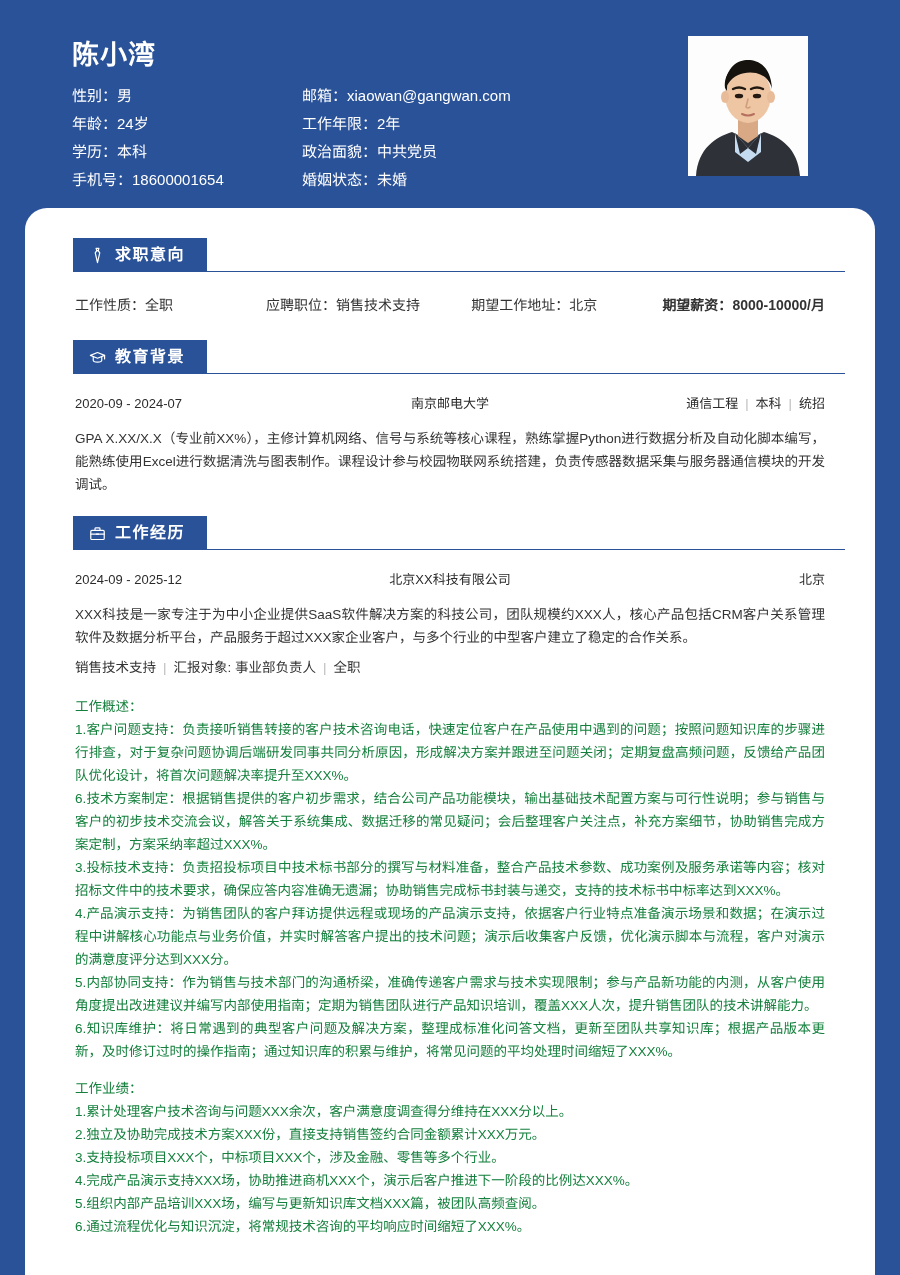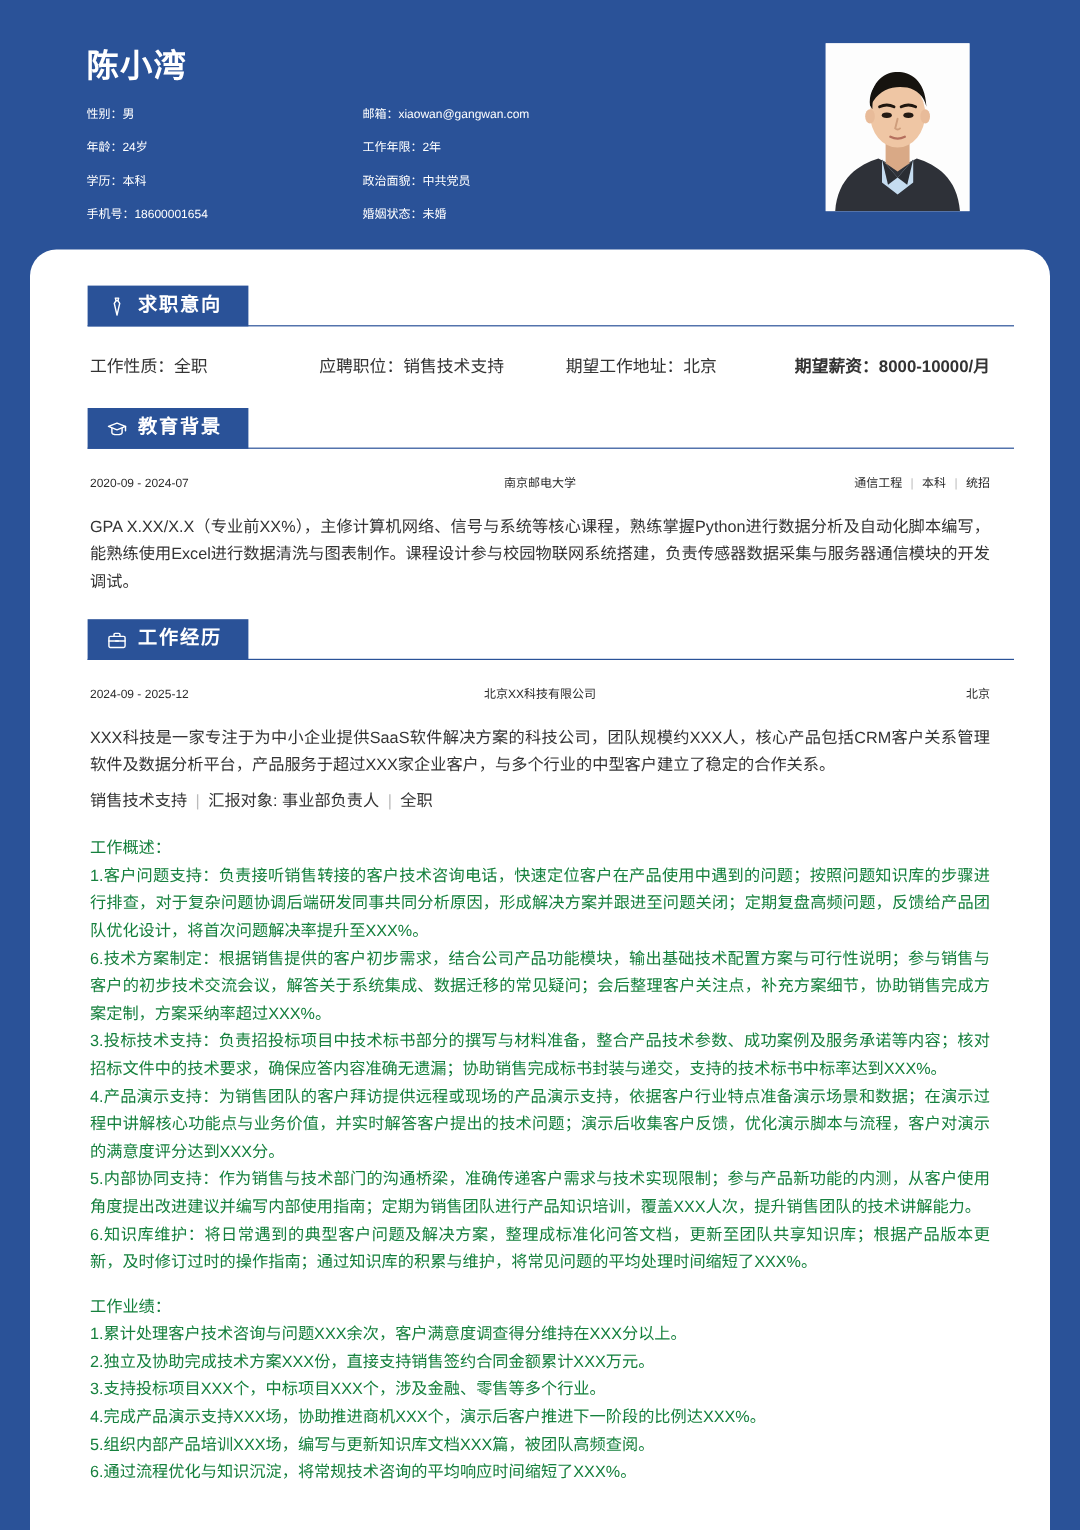--- a/index.html
+++ b/index.html
@@ -50,21 +50,21 @@
     top: 82px;
     width: 560px;
   }
   .meta-row {
     display: flex;
     height: 28px;
     align-items: center;
   }
   .meta-cell {
     color: #ffffff;
-    font-size: 10px;
+    font-size: 15px;
     line-height: 28px;
     white-space: nowrap;
   }
   .meta-cell.c1 { width: 230px; }
   .meta-cell.c2 { width: 330px; }
   .meta-label { opacity: 1; }
 
   .photo-frame {
     position: absolute;
     left: 688px;
@@ -151,21 +151,21 @@
   }
   .intent-cell { white-space: nowrap; }
   .intent-cell.w1 { width: 200px; }
   .intent-cell.w2 { width: 215px; }
   .intent-cell.w3 { width: 200px; }
   .intent-cell.w4 { width: auto; font-weight: bold; }
 
   .entry-head {
     display: flex;
     align-items: baseline;
-    font-size: 10px;
+    font-size: 13px;
     color: #2b2b2b;
     line-height: 24px;
   }
   .entry-date { width: 300px; white-space: nowrap; }
   .entry-org  { flex: 1; text-align: center; white-space: nowrap; }
   .entry-right{ width: 300px; text-align: right; white-space: nowrap; }
   .entry-right .sep {
     color: #bbbbbb;
     padding: 0 7px;
   }

